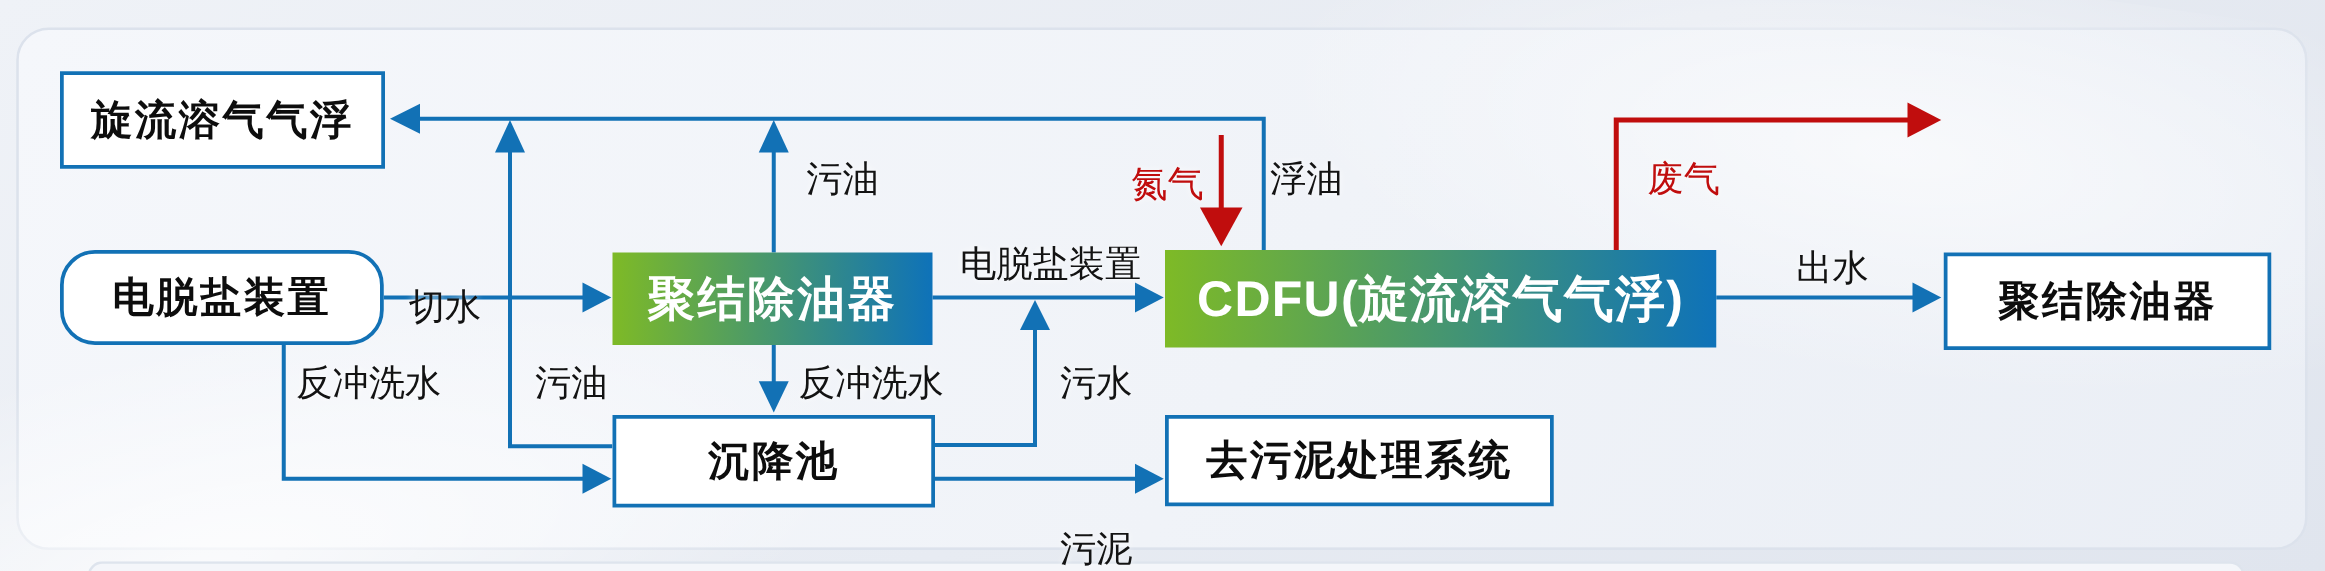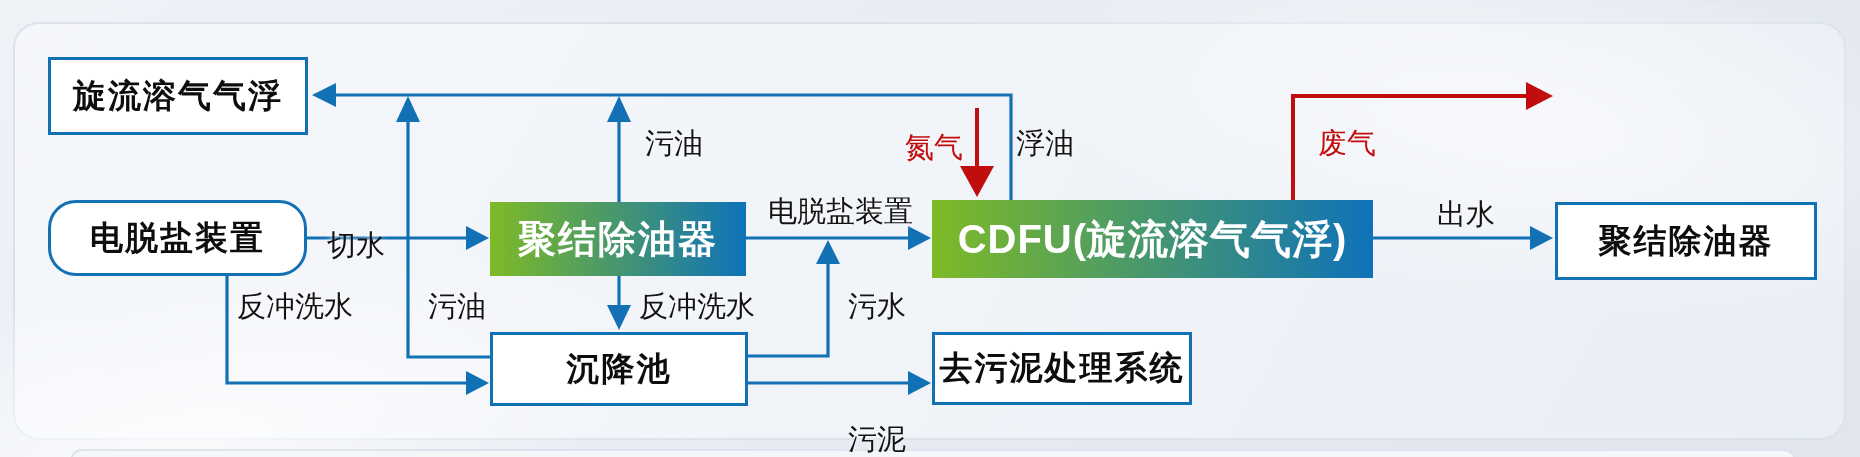--- a/index.html
+++ b/index.html
@@ -104,21 +104,21 @@
 
   <div class="node" style="left:490px;top:332px;width:258px;height:74px;">沉降池</div>
 
   <div class="node node-grad" style="left:490px;top:202px;width:256px;height:74px;font-size:38px;">聚结除油器</div>
 
   <div class="node node-grad" style="left:932px;top:200px;width:441px;height:78px;font-size:40px;letter-spacing:1px;">CDFU(旋流溶气气浮)</div>
 
 
   <div class="node" style="left:1555px;top:202px;width:262px;height:78px;">聚结除油器</div>
 
-  <div class="node" style="left:932px;top:332px;width:260px;height:73px;">去污泥处理系统</div>
+  <div class="node" style="left:932px;top:332px;width:311px;height:73px;">去污泥处理系统</div>
 
   <div class="flow-label" style="left:327px;top:192px;margin-top:34px;">切水</div>
 
   <div class="flow-label" style="left:645px;top:124px;">污油</div>
 
   <div class="flow-label" style="left:428px;top:287px;">污油</div>
 
   <div class="flow-label" style="left:237px;top:287px;">反冲洗水</div>
 
   <div class="flow-label" style="left:639px;top:287px;">反冲洗水</div>

